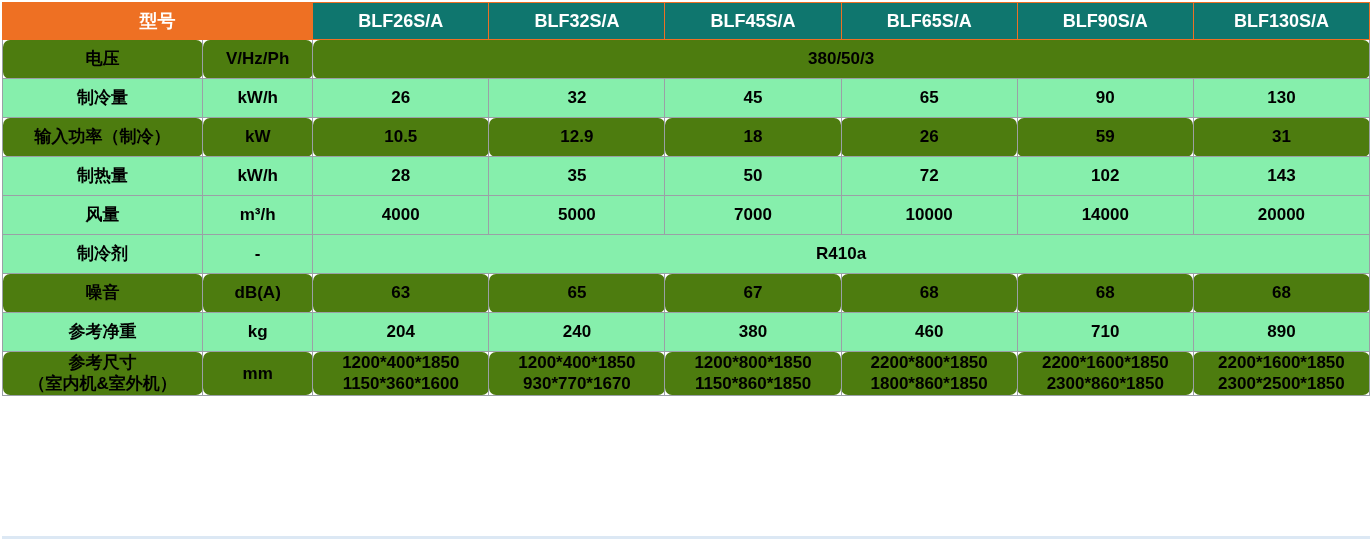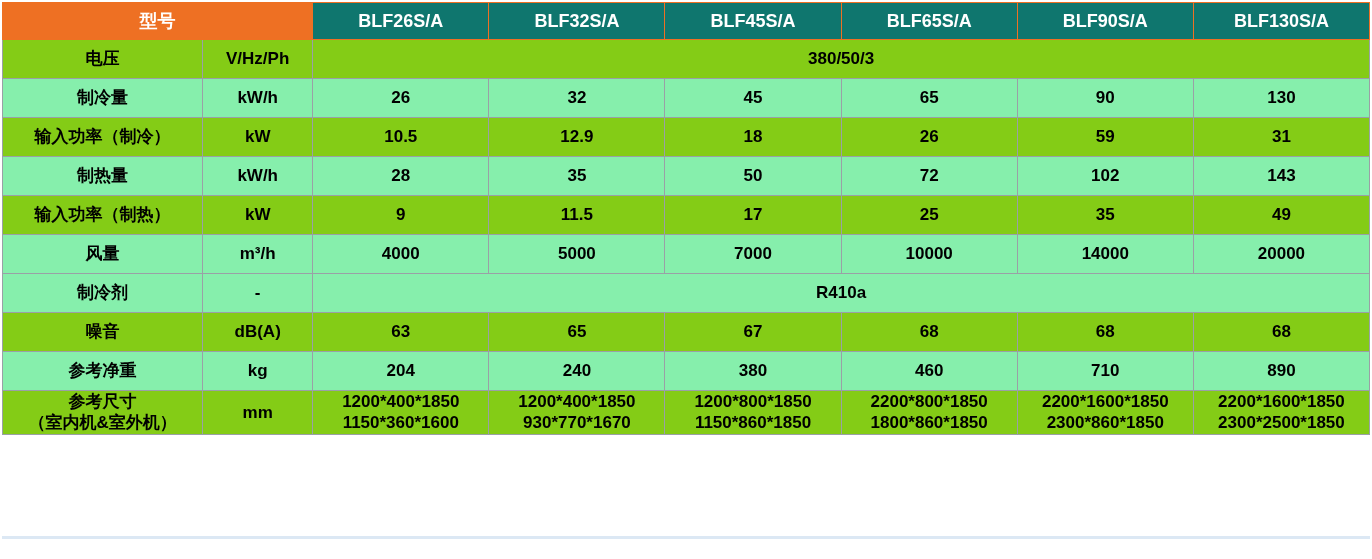--- a/index.html
+++ b/index.html
@@ -39,21 +39,22 @@
     border: 1px solid #ee7023;
   }
   #spec-table thead th.hdr-model {
     background: #ee7023;
   }
   
   tr.shade td {
     background: #86efac;
   }
   tr.plain td {
-    background: #84cc16;
+    background: #4d7c0f;
+    border-radius: 7px;
   }
   td.label {
     font-weight: bold;
   }
   td.unit {
     font-weight: bold;
   }
   td.wide {
     font-weight: bold;
   }
@@ -139,30 +140,20 @@
       <td class="label">制热量</td>
       <td class="unit">kW/h</td>
       <td>28</td>
       <td>35</td>
       <td>50</td>
       <td>72</td>
       <td>102</td>
       <td>143</td>
     </tr>
 
-    <tr class="plain">
-      <td class="label">输入功率（制热）</td>
-      <td class="unit">kW</td>
-      <td>9</td>
-      <td>11.5</td>
-      <td>17</td>
-      <td>25</td>
-      <td>35</td>
-      <td>49</td>
-    </tr>
 
     <tr class="shade">
       <td class="label">风量</td>
       <td class="unit">m³/h</td>
       <td>4000</td>
       <td>5000</td>
       <td>7000</td>
       <td>10000</td>
       <td>14000</td>
       <td>20000</td>

